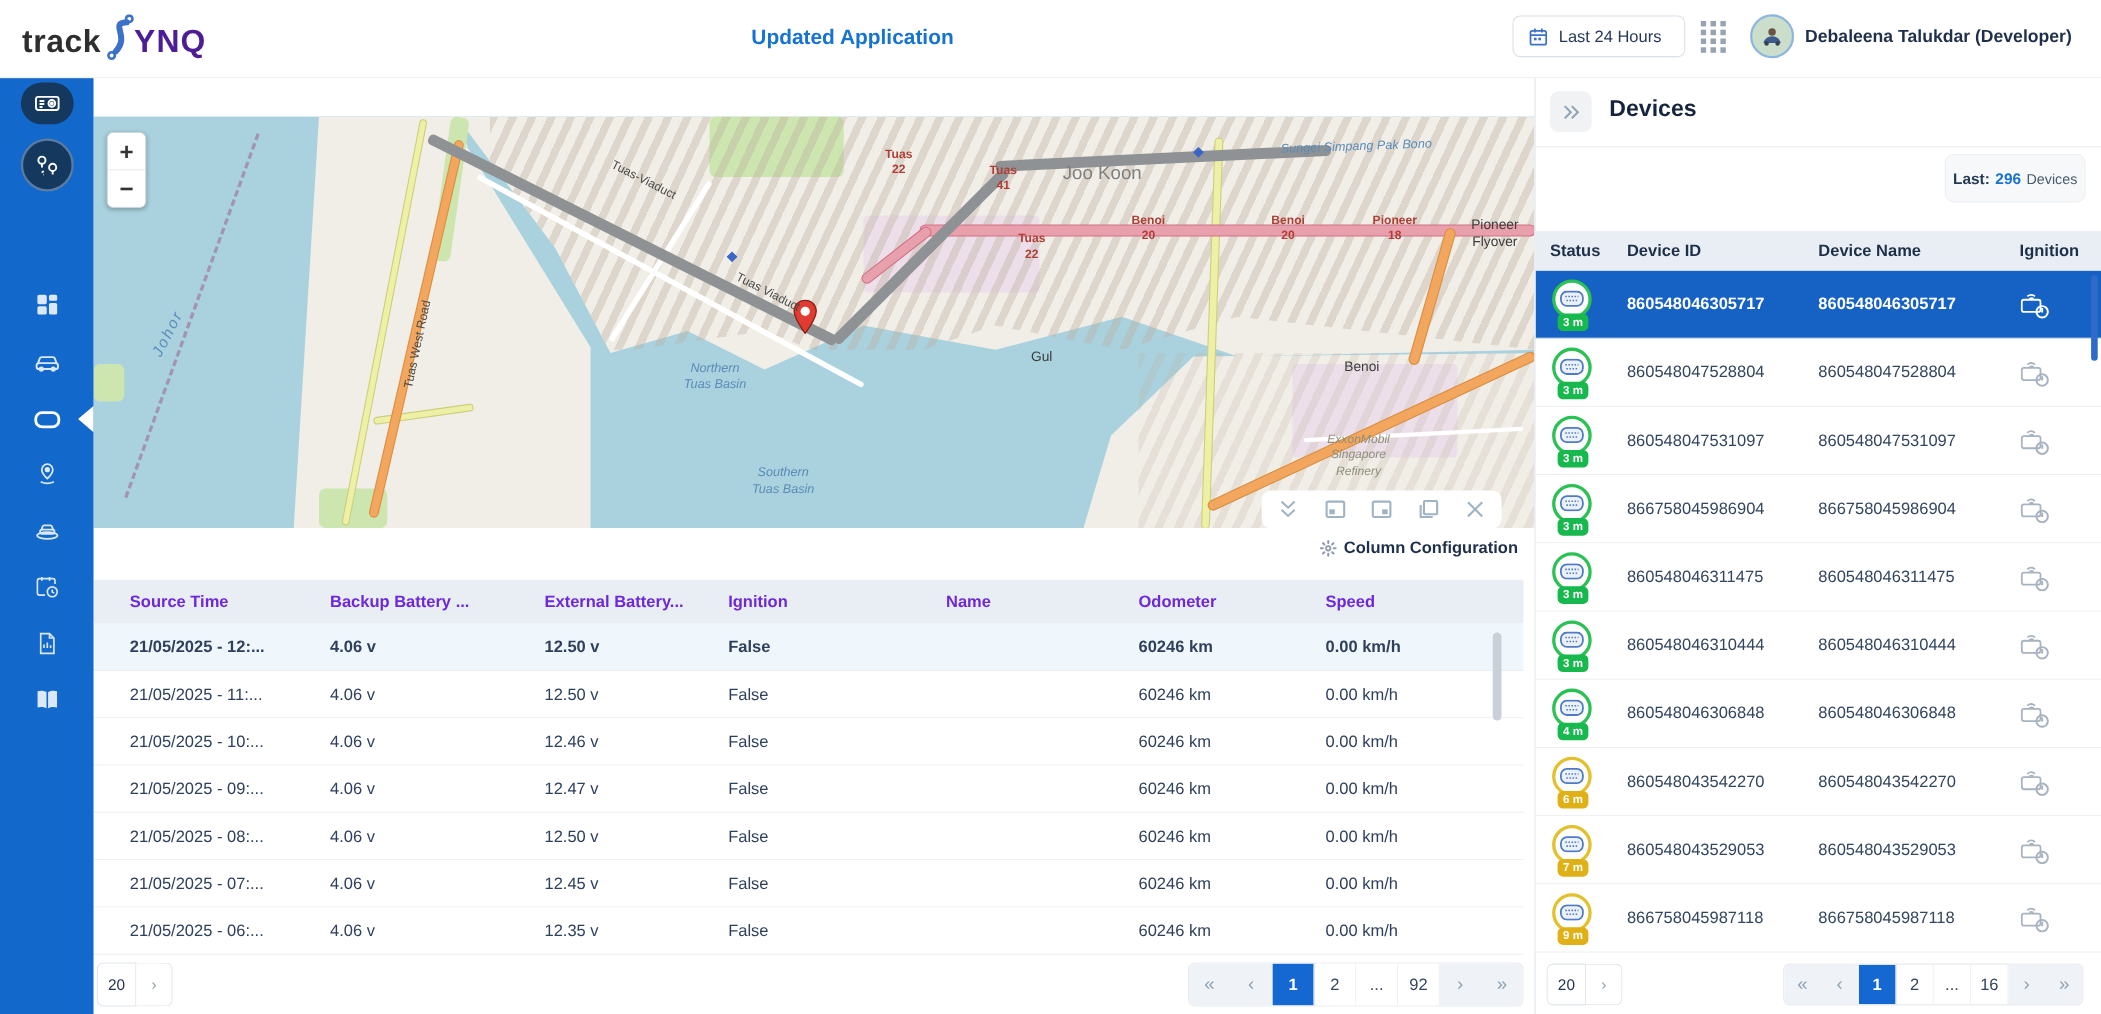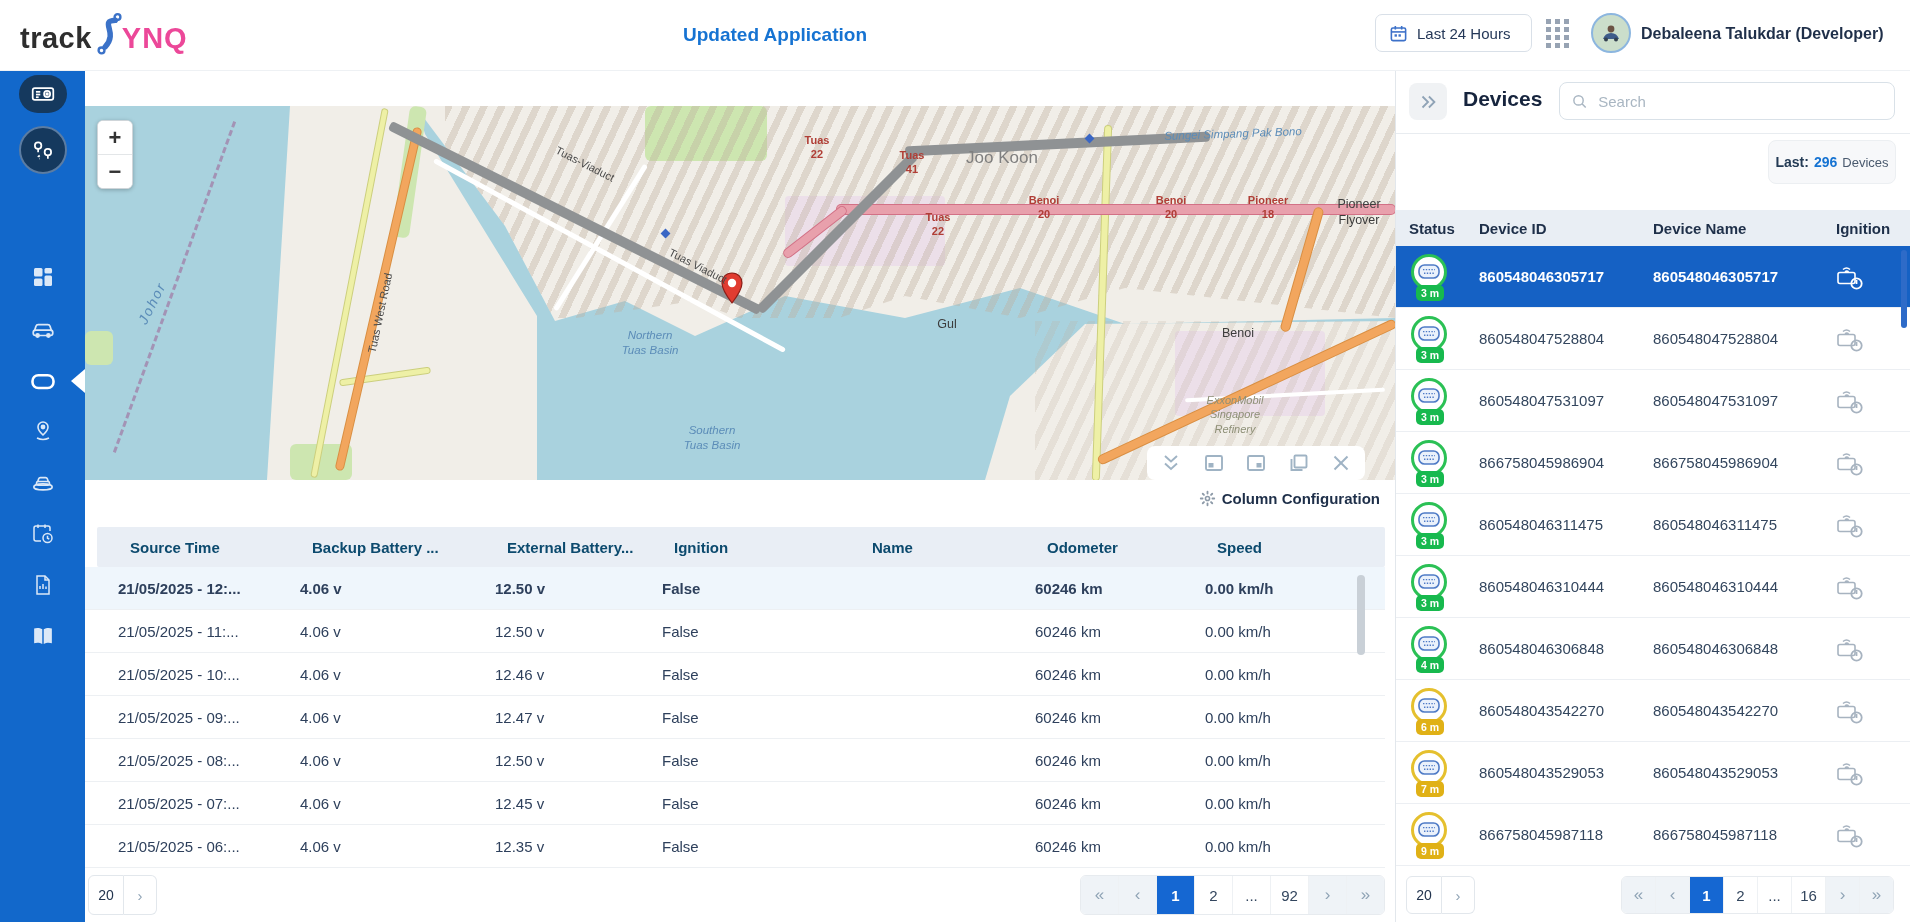--- a/index.html
+++ b/index.html
@@ -2,21 +2,21 @@
 <html><head>
 <meta charset="utf-8">
 <style>
   html,body{margin:0;padding:0;background:#fff;}
   .app{position:relative;width:1910px;height:922px;overflow:hidden;background:#fff;
        font-family:"Liberation Sans",sans-serif;color:#22344E;}
   
   .hdr{position:absolute;left:0;top:0;width:1910px;height:70px;background:#fff;border-bottom:1px solid #EEF1F4;z-index:30;}
   .logo{position:absolute;left:20px;top:13px;display:flex;align-items:flex-end;cursor:pointer;}
   .logo-track{font-size:29px;font-weight:700;color:#2E2E2E;letter-spacing:.5px;}
-  .logo-ynq{font-size:29px;font-weight:700;color:#ec4899;letter-spacing:1px;}
+  .logo-ynq{font-size:29px;font-weight:700;color:#4c1d95;letter-spacing:1px;}
   .logo-s{width:34px;height:42px;margin:0 -2px;}
   .hdr-title{position:absolute;left:775px;top:35px;transform:translate(-50%,-50%);
              font-size:19px;font-weight:700;color:#1673D2;white-space:nowrap;}
   .range-btn{position:absolute;left:1375px;top:14px;width:157px;height:38px;border:1px solid #D9E0E8;border-radius:7px;
              display:flex;align-items:center;gap:9px;padding:0 13px;box-sizing:border-box;background:#fff;cursor:pointer;}
   .range-btn span{font-size:15px;color:#253858;}
   .grid-ic{position:absolute;left:1546px;top:19px;cursor:pointer;}
   .avatar{position:absolute;left:1591px;top:13px;width:40px;height:40px;border-radius:50%;
           border:2px solid #8CB6DF;background:#CBDECB;box-sizing:border-box;display:flex;align-items:center;justify-content:center;cursor:pointer;}
   .user-name{position:absolute;left:1641px;top:25px;font-size:16px;font-weight:700;color:#1F2F49;white-space:nowrap;cursor:pointer;}
@@ -62,21 +62,21 @@
   .marker{position:absolute;width:24px;height:32px;}
   
   .float-ctl{position:absolute;left:1062px;top:446px;width:218px;height:34px;background:#fff;border-radius:8px;
              display:flex;align-items:center;justify-content:space-between;padding:0 12px;box-sizing:border-box;z-index:5;}
   .fic{width:24px;height:24px;color:#9FB3C4;cursor:pointer;display:flex;align-items:center;justify-content:center;}
   .colcfg{position:absolute;right:15px;top:490px;display:flex;align-items:center;gap:6px;cursor:pointer;z-index:5;}
   .colcfg span{font-size:15px;font-weight:700;color:#1E2F49;}
   
   .ttable{position:absolute;left:0;top:527px;width:1300px;}
   .thead,.trow{display:grid;grid-template-columns:182px 195px 167px 198px 175px 170px 1fr;padding-left:33px;box-sizing:border-box;align-items:center;}
-  .thead{height:40px;background:#E9EEF5;border-radius:2px;font-size:15px;font-weight:700;color:#0c4a6e;margin-left:12px;}
+  .thead{height:40px;background:#E9EEF5;border-radius:2px;font-size:15px;font-weight:700;color:#6d28d9;}
   .trow{height:43px;border-bottom:1px solid #EDF0F3;font-size:15px;color:#2E405C;cursor:pointer;background:#fff;}
   .trow-active{background:#EFF6FC;font-weight:700;}
   .tscroll{position:absolute;left:1272px;top:48px;width:8px;height:80px;background:#C9D0D7;border-radius:4px;cursor:pointer;}
   
   .tfoot{position:absolute;left:0;top:875px;width:1300px;height:40px;}
   .psize{position:absolute;left:3px;top:0;display:flex;}
   .psz-box{width:34px;height:38px;border:1px solid #E2E7EC;border-radius:6px 0 0 6px;display:flex;align-items:center;justify-content:center;font-size:14px;color:#22344E;background:#fff;cursor:pointer;}
   .psz-btn{width:32px;height:38px;border:1px solid #E2E7EC;border-left:none;border-radius:0 6px 6px 0;display:flex;align-items:center;justify-content:center;color:#8FA3B5;font-size:15px;background:#fff;cursor:pointer;}
   .pager{position:absolute;top:0;display:flex;border:1px solid #E7EBEF;border-radius:6px;overflow:hidden;}
   .pbtn{min-width:37px;height:38px;display:flex;align-items:center;justify-content:center;font-size:15px;color:#33465E;background:#fff;border-right:1px solid #EEF1F4;cursor:pointer;}
@@ -492,27 +492,20 @@
 
   <aside class="devices">
     <div class="dev-hdr">
       <div class="collapse-btn">
         <svg width="22" height="22" viewBox="0 0 24 24" fill="none" stroke="#8FA3B6" stroke-width="2">
           <polyline points="6,6 12,12 6,18"></polyline>
             <polyline points="13,6 19,12 13,18"></polyline>
         </svg>
       </div>
       <div class="dev-title">Devices</div>
-      <div class="searchbox">
-        <svg width="19" height="19" viewBox="0 0 24 24" fill="none" stroke="#A9B6C2" stroke-width="2">
-          <circle cx="10.5" cy="10.5" r="6.5"></circle>
-            <line x1="15.3" y1="15.3" x2="20.5" y2="20.5"></line>
-        </svg>
-        <input type="text" placeholder="Search" style="">
-      </div>
     </div>
 
     <div class="info-row">
       <div class="info-box ib-right">
         <span class="tot-lbl">Last:</span>
         <span class="tot-val">296</span>
         <span class="tot-suf">Devices</span>
       </div>
     </div>
 

